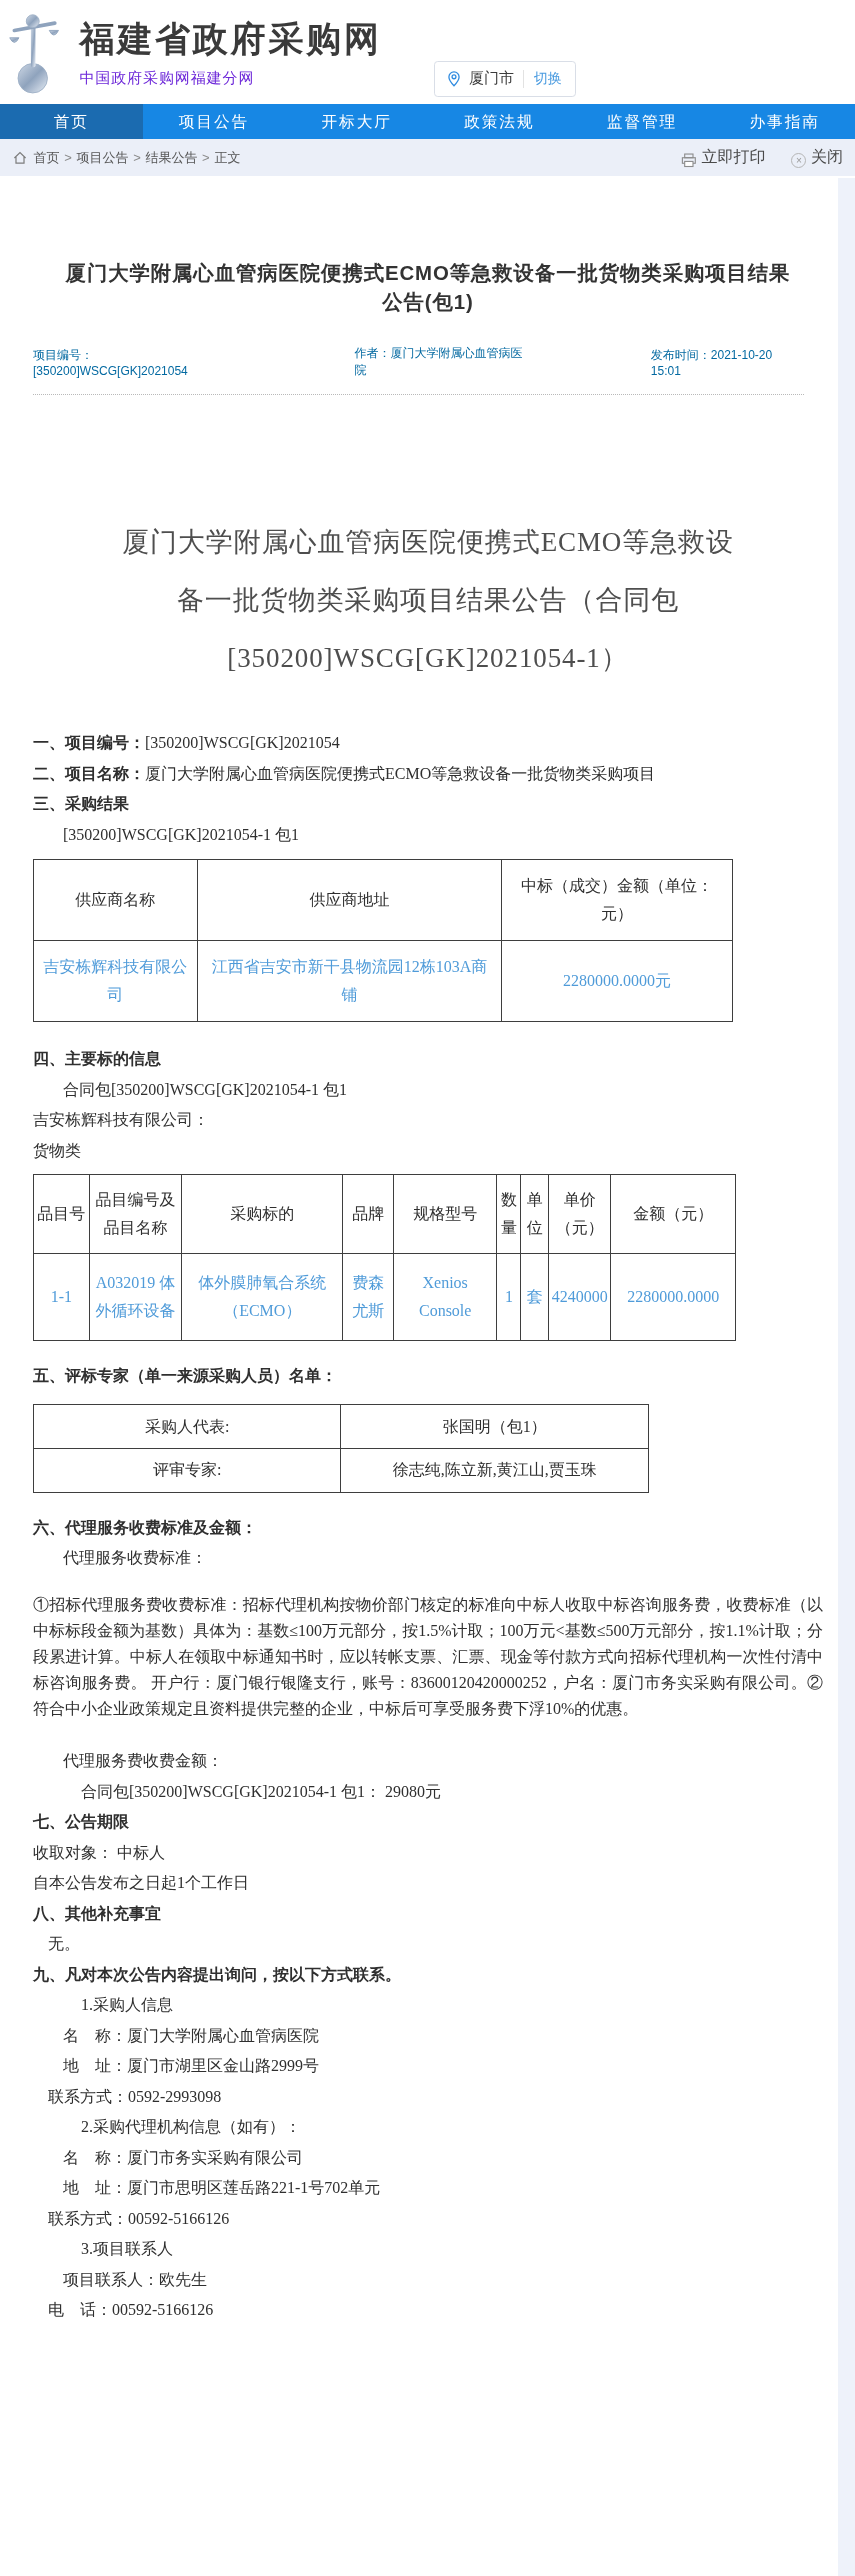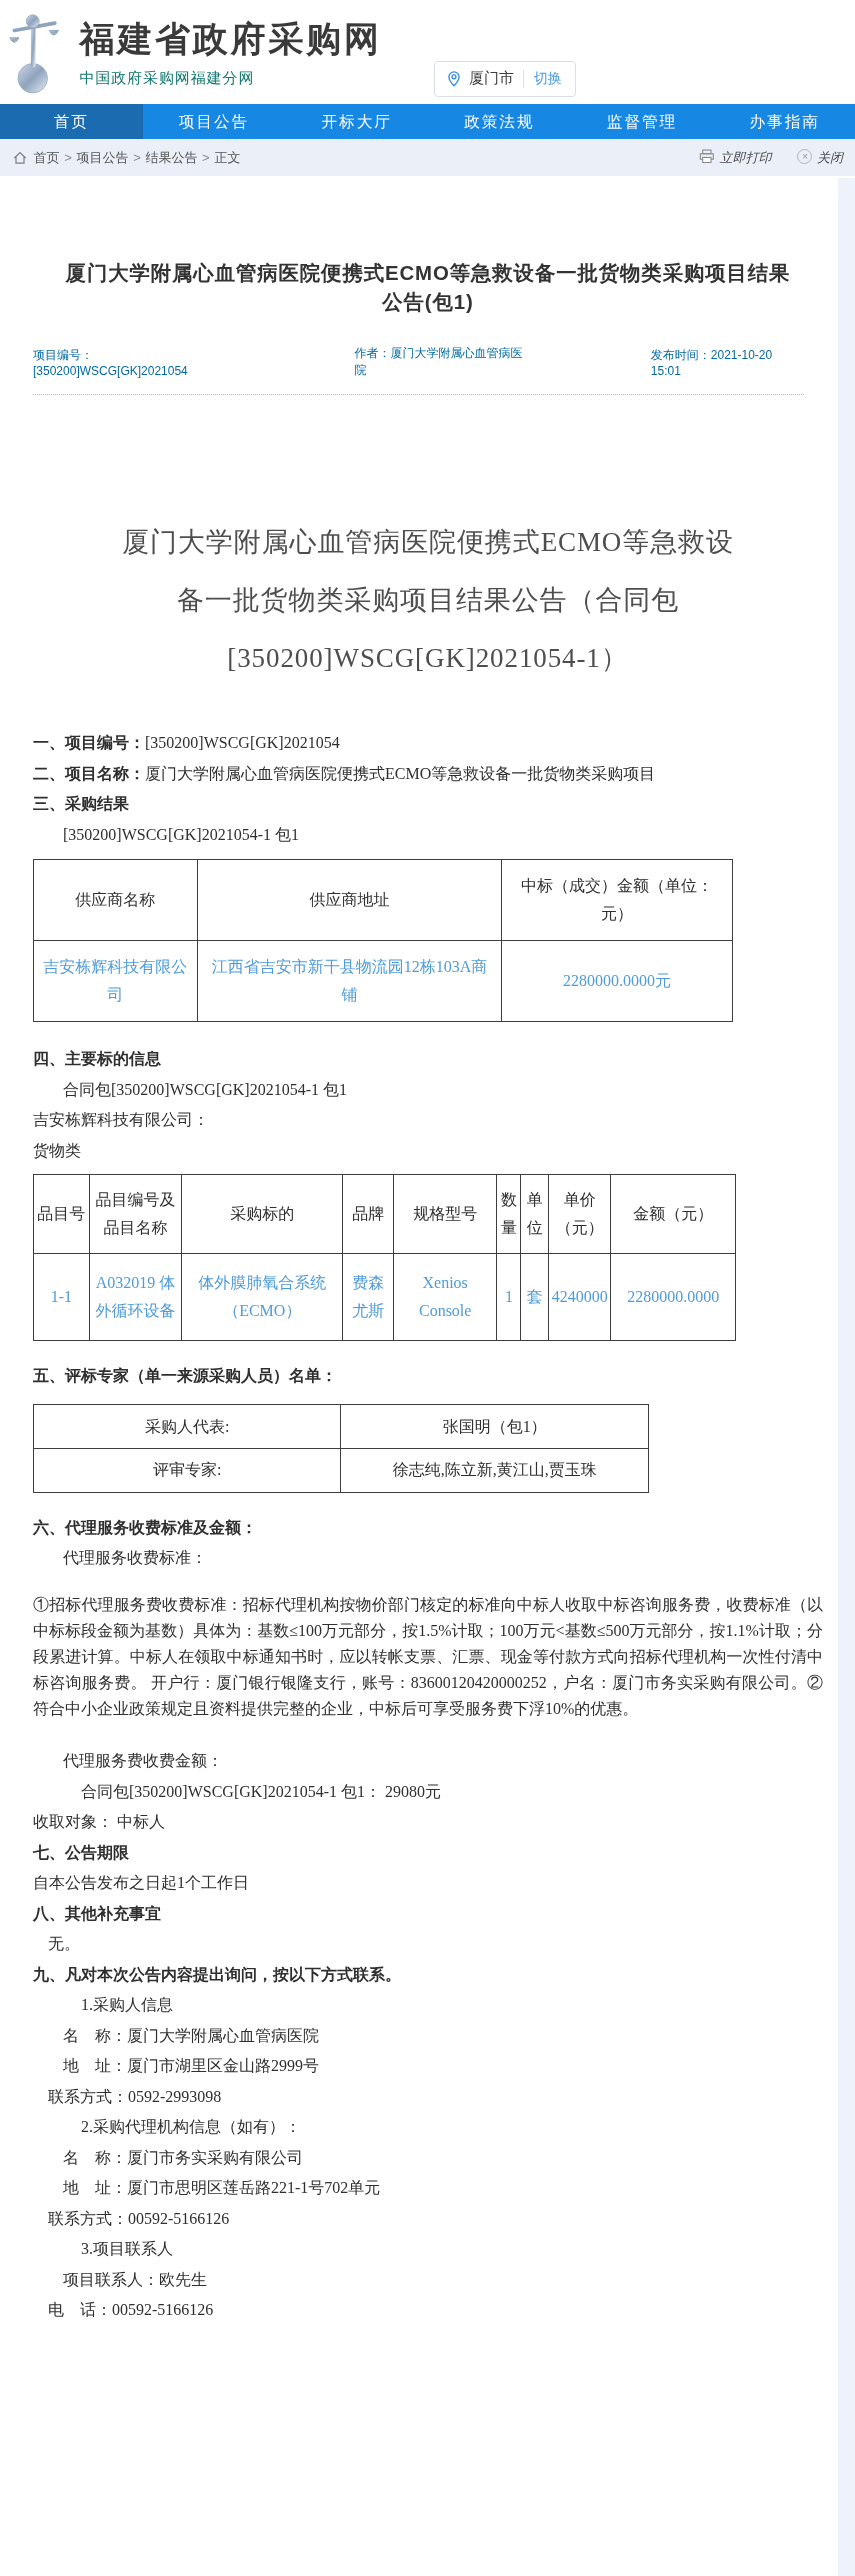--- a/index.html
+++ b/index.html
@@ -6,38 +6,38 @@
   html,body { background:#ffffff; }
   body {
     width:856px; min-height:2576px; margin:0 auto; position:relative;
     font-family:"Liberation Sans", sans-serif; color:#333;
   }
   
   .header { height:104px; display:flex; align-items:center; padding-left:7.4px; background:#fff; }
   .logo { width:57px; height:85px; flex:0 0 57px; }
   .site-block { margin-left:15px; }
   .site-name { font-size:35px; font-weight:bold; color:#3a3a3a; letter-spacing:2.8px; }
-  .site-sub { font-size:15px; color:#0f766e; margin-top:6.5px; letter-spacing:0.9px; }
+  .site-sub { font-size:15px; color:#6d28d9; margin-top:6.5px; letter-spacing:0.9px; }
   .city-box {
     margin-left:52px; align-self:flex-end; margin-bottom:7.4px;
     border:0.9px solid #d9dee7; border-radius:3.7px; padding:7.4px 13px;
     display:flex; align-items:center; gap:9.3px; font-size:15px; color:#3c3c3c; background:#fff;
   }
   .city-switch { color:#4a9be0; border-left:0.9px solid #e2e2e2; padding-left:9.3px; font-size:14px; cursor:pointer; }
   
   .nav { height:35px; display:flex; background:#1787e4; }
   .nav-item { flex:1; text-align:center; line-height:35px; color:#fff; font-size:15.7px; letter-spacing:1.9px; cursor:pointer; }
   .nav-item.active { background:#1b6bb0; }
   
   .crumb-bar { height:37px; background:#ebeff8; display:flex; align-items:center; padding:0 13px; font-size:13px; color:#565656; }
   .crumb { cursor:pointer; margin:0 1.9px; }
   .crumb.current { cursor:default; }
   .crumb-sep { color:#8a8a8a; margin:0 2.8px; }
   .crumb-right { margin-left:auto; display:flex; align-items:center; gap:26px; color:#4a4a4a; }
-  .crumb-tool { display:flex; align-items:flex-start; gap:4.6px; cursor:pointer; font-size:13px;font-style:italic; }
+  .crumb-tool { display:flex; align-items:flex-end; gap:4.6px; cursor:pointer; font-size:16px; }
   .close-circle { width:15px; height:15px; border:0.9px solid #b5b5b5; border-radius:50%; color:#9a9a9a;
     font-size:10.2px; line-height:13px; text-align:center; display:inline-block; }
   .close-circle::before { content:"×"; }
   
   .right-strip { position:absolute; top:178px; right:0; bottom:0; width:17.6px; background:#eef2fa; }
   
   .page-title {
     margin:83px auto 0; width:731px; text-align:center;
     font-size:20.4px; font-weight:bold; color:#333; line-height:29px; letter-spacing:0.9px;
   }
@@ -232,23 +232,23 @@
         <td>徐志纯,陈立新,黄江山,贾玉珠</td>
       </tr>
     </tbody>
       </table>
 
     <div class="ln bold gap-lg">六、代理服务收费标准及金额：</div>
     <div class="ln ind2">代理服务收费标准：</div>
     <div class="para">①招标代理服务费收费标准：招标代理机构按物价部门核定的标准向中标人收取中标咨询服务费，收费标准（以中标标段金额为基数）具体为：基数≤100万元部分，按1.5%计取；100万元&lt;基数≤500万元部分，按1.1%计取；分段累进计算。中标人在领取中标通知书时，应以转帐支票、汇票、现金等付款方式向招标代理机构一次性付清中标咨询服务费。 开户行：厦门银行银隆支行，账号：83600120420000252，户名：厦门市务实采购有限公司。②符合中小企业政策规定且资料提供完整的企业，中标后可享受服务费下浮10%的优惠。</div>
     <div class="ln ind2 gap-md">代理服务费收费金额：</div>
     <div class="ln ind3">合同包[350200]WSCG[GK]2021054-1 包1： 29080元</div>
+    <div class="ln bold">七、公告期限</div>
+
     <div class="ln">收取对象： 中标人</div>
-
-    <div class="ln bold">七、公告期限</div>
     <div class="ln">自本公告发布之日起1个工作日</div>
     <div class="ln bold">八、其他补充事宜</div>
     <div class="ln ind1">无。</div>
     <div class="ln bold">九、凡对本次公告内容提出询问，按以下方式联系。</div>
 
     <div class="ln ind3">1.采购人信息</div>
     <div class="ln ind2">名　称：厦门大学附属心血管病医院</div>
     <div class="ln ind2">地　址：厦门市湖里区金山路2999号</div>
     <div class="ln ind1">联系方式：0592-2993098</div>
     <div class="ln ind3">2.采购代理机构信息（如有）：</div>

